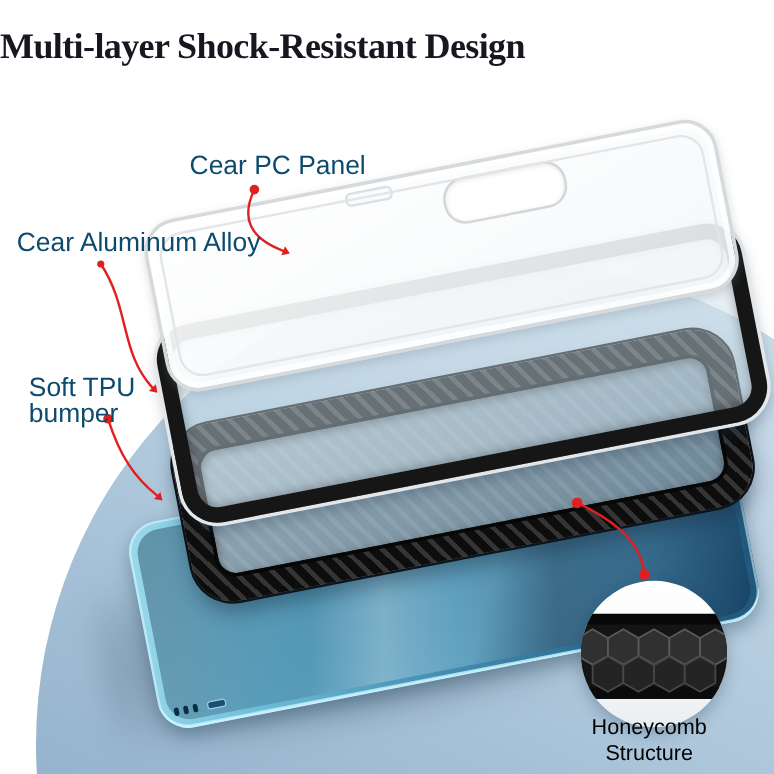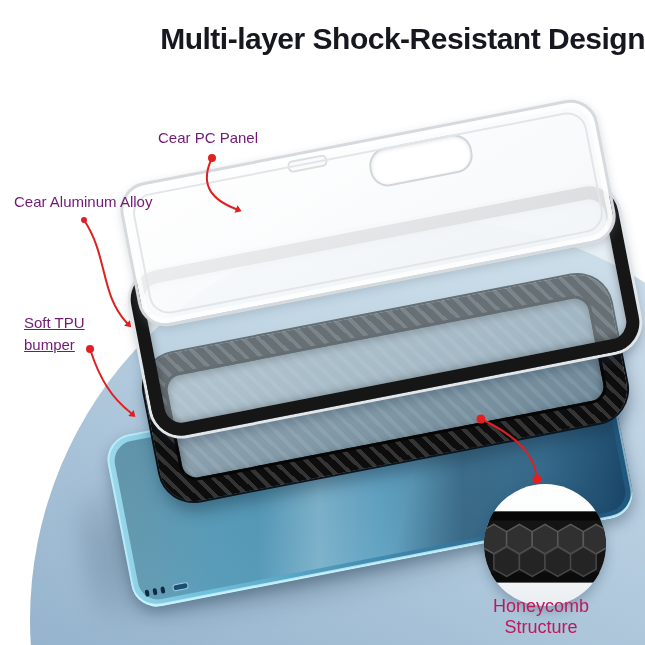--- a/index.html
+++ b/index.html
@@ -12,23 +12,23 @@
   }
   
   .bg-circle{
     position:absolute;left:30px;top:220px;width:800px;height:800px;
     border-radius:50%;
     background:linear-gradient(205deg,#d3e2ee 4%,#b3cbde 38%,#93b2cc 70%,#7e9fbc 95%);
     z-index:1;
   }
   
   .title{
-    position:absolute;top:22px;left:0;right:0;
-    text-align:right;
-    font-family:Liberation Sans, sans-serif;
+    position:absolute;top:22px;left:0;right:10px;
+    text-align:left;
+    font-family:Liberation Serif, serif;
     font-size:30px;font-weight:800;letter-spacing:-0.5px;
     color:#17171f;
     z-index:12;
   }
   
   .layer{position:absolute;transform:rotate(-11deg);}
   
   .layer-clear{
     left:125px;top:140px;width:480px;height:140px;
     background:linear-gradient(160deg,rgba(255,255,255,0.95),rgba(243,246,248,0.88));
@@ -113,27 +113,27 @@
   
   .inset{
     position:absolute;left:484px;top:484px;width:122px;height:122px;
     border-radius:50%;overflow:hidden;
     background:linear-gradient(#ffffff 0%,#f6f8f9 70%,#e9edf0 100%);
     box-shadow:0 5px 12px rgba(25,45,70,0.28);
     z-index:7;
   }
   
   .callout-label{
-    position:absolute;color:#701a75;font-size:15px;line-height:22px;
+    position:absolute;color:#0c4a6e;font-size:22px;line-height:22px;
     z-index:11;white-space:pre-line;
   }
   .label-panel{left:158px;top:127px;}
   .label-alloy{left:14px;top:191px;}
-  .label-tpu{left:24px;top:312px;text-decoration:underline;}
-  .label-honeycomb{left:451px;top:596px;width:180px;text-align:center;font-size:18px;line-height:21px;color:#be185d;}
+  .label-tpu{left:24px;top:312px;}
+  .label-honeycomb{left:451px;top:596px;width:180px;text-align:center;font-size:18px;line-height:21px;color:#000000;}
   
   .overlay{position:absolute;left:0;top:0;z-index:10;pointer-events:none;}
 </style>
 </head>
 <body>
 
 <div class="bg-circle"></div>
 
 <div class="title">Multi-layer Shock-Resistant Design</div>
 

